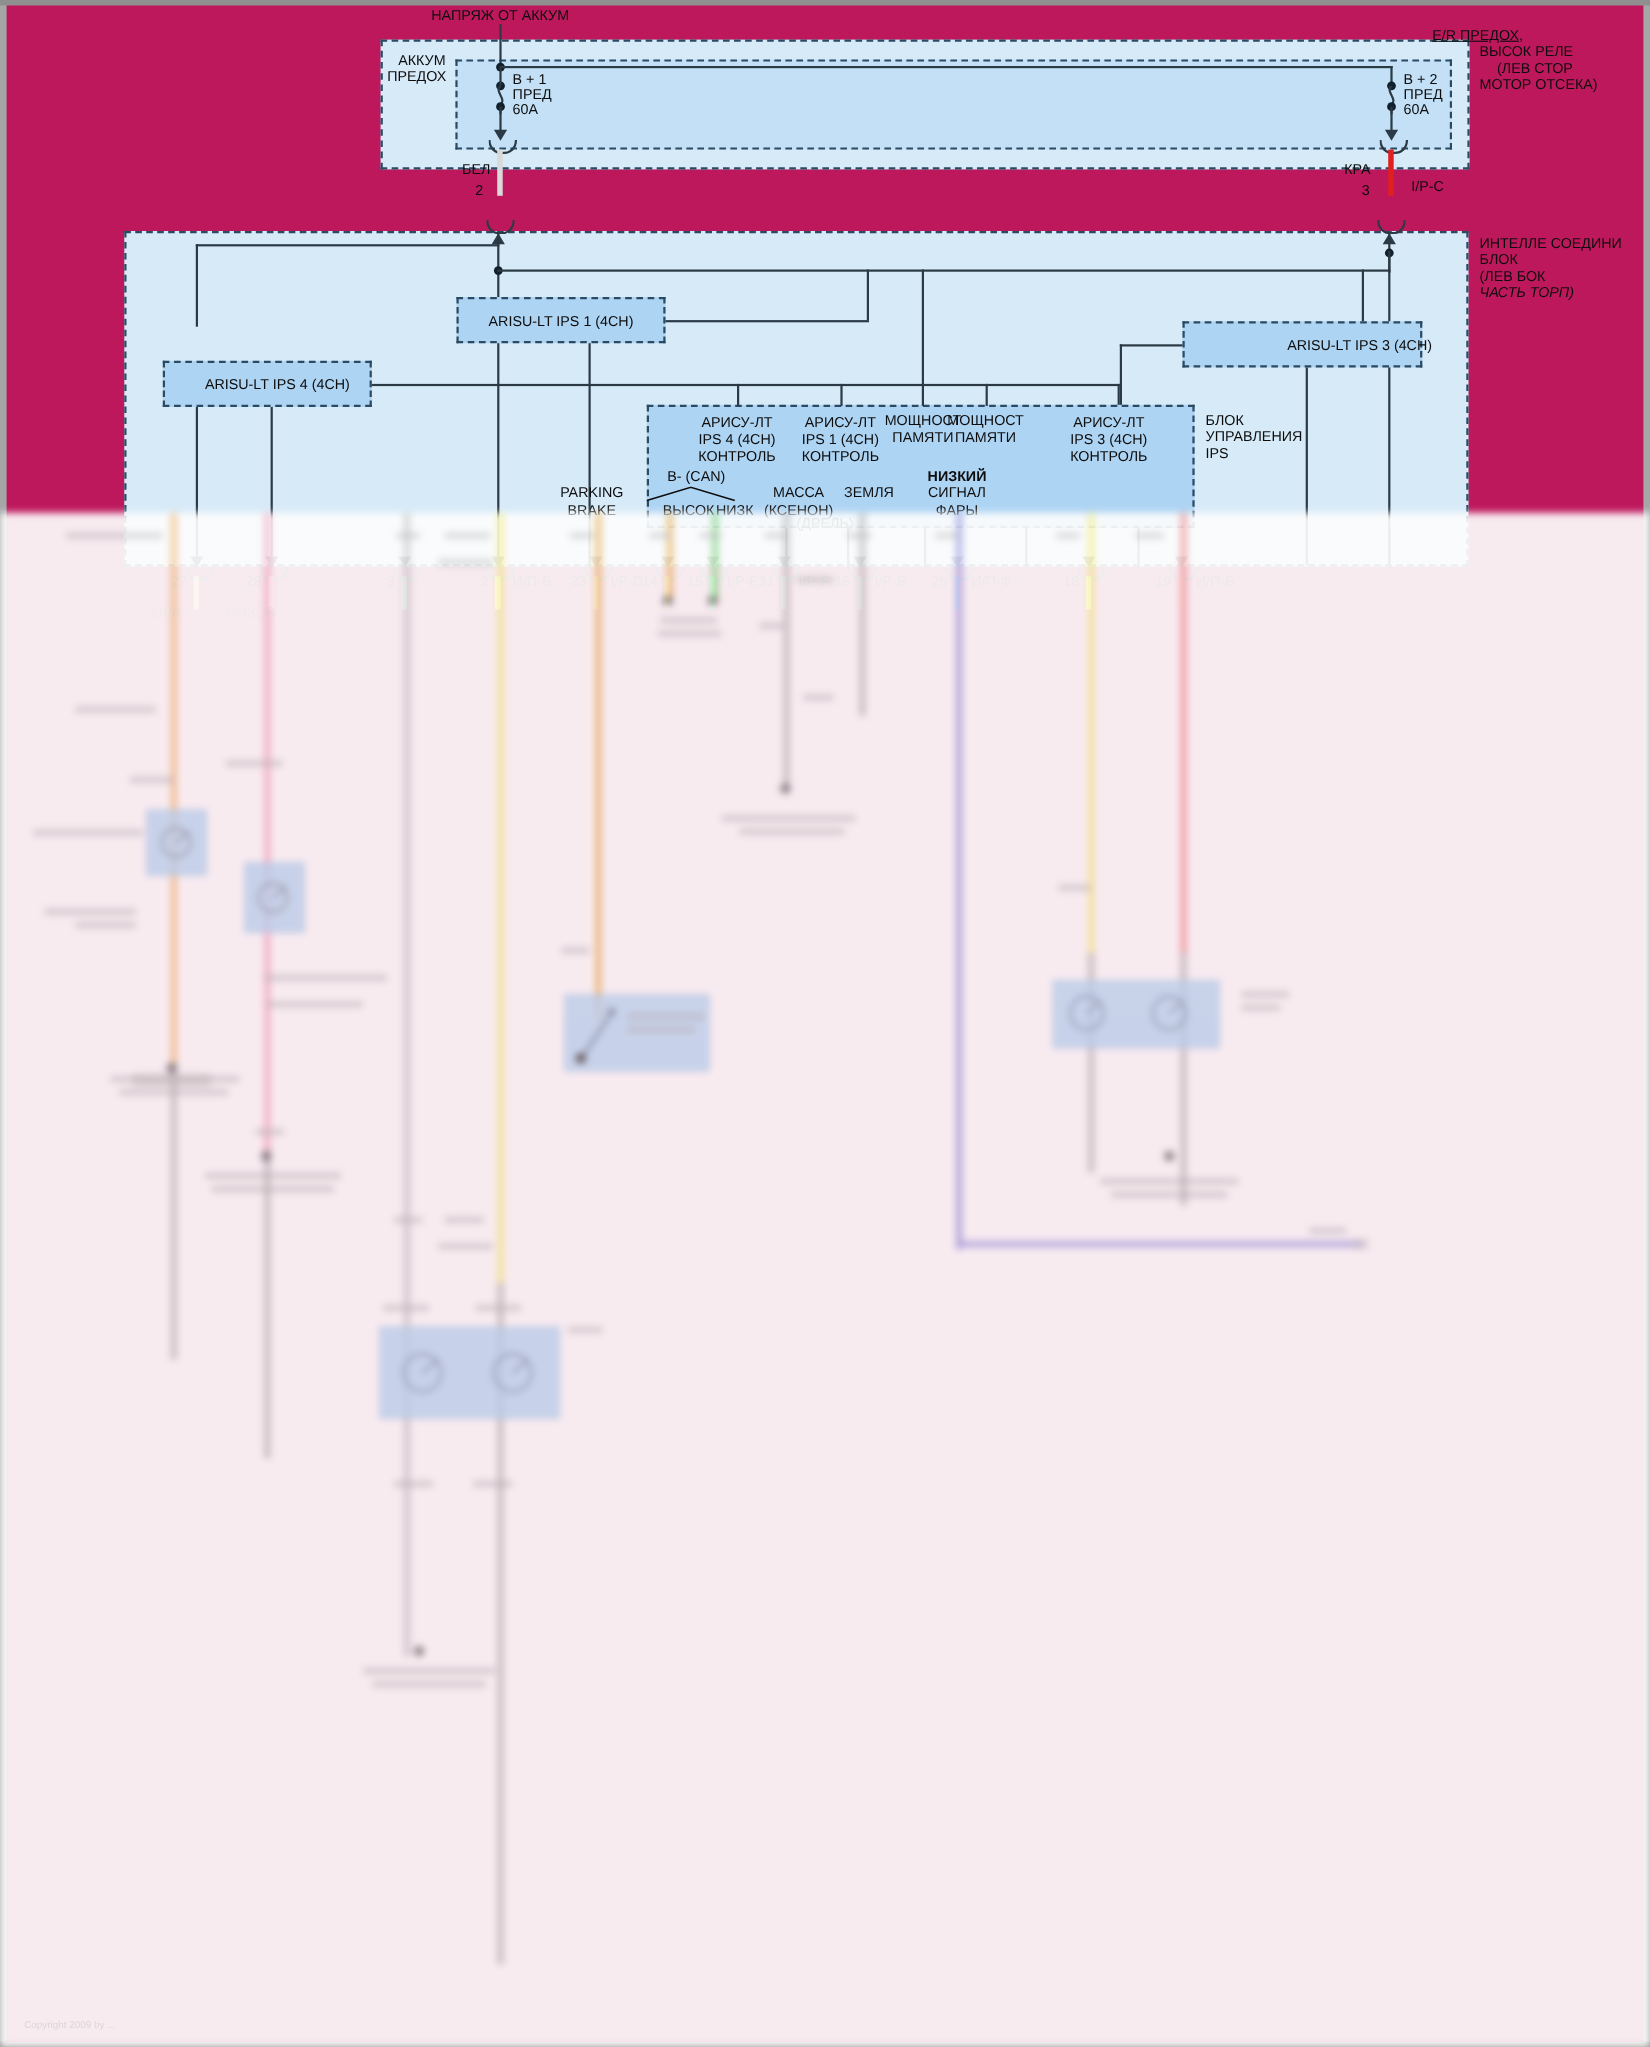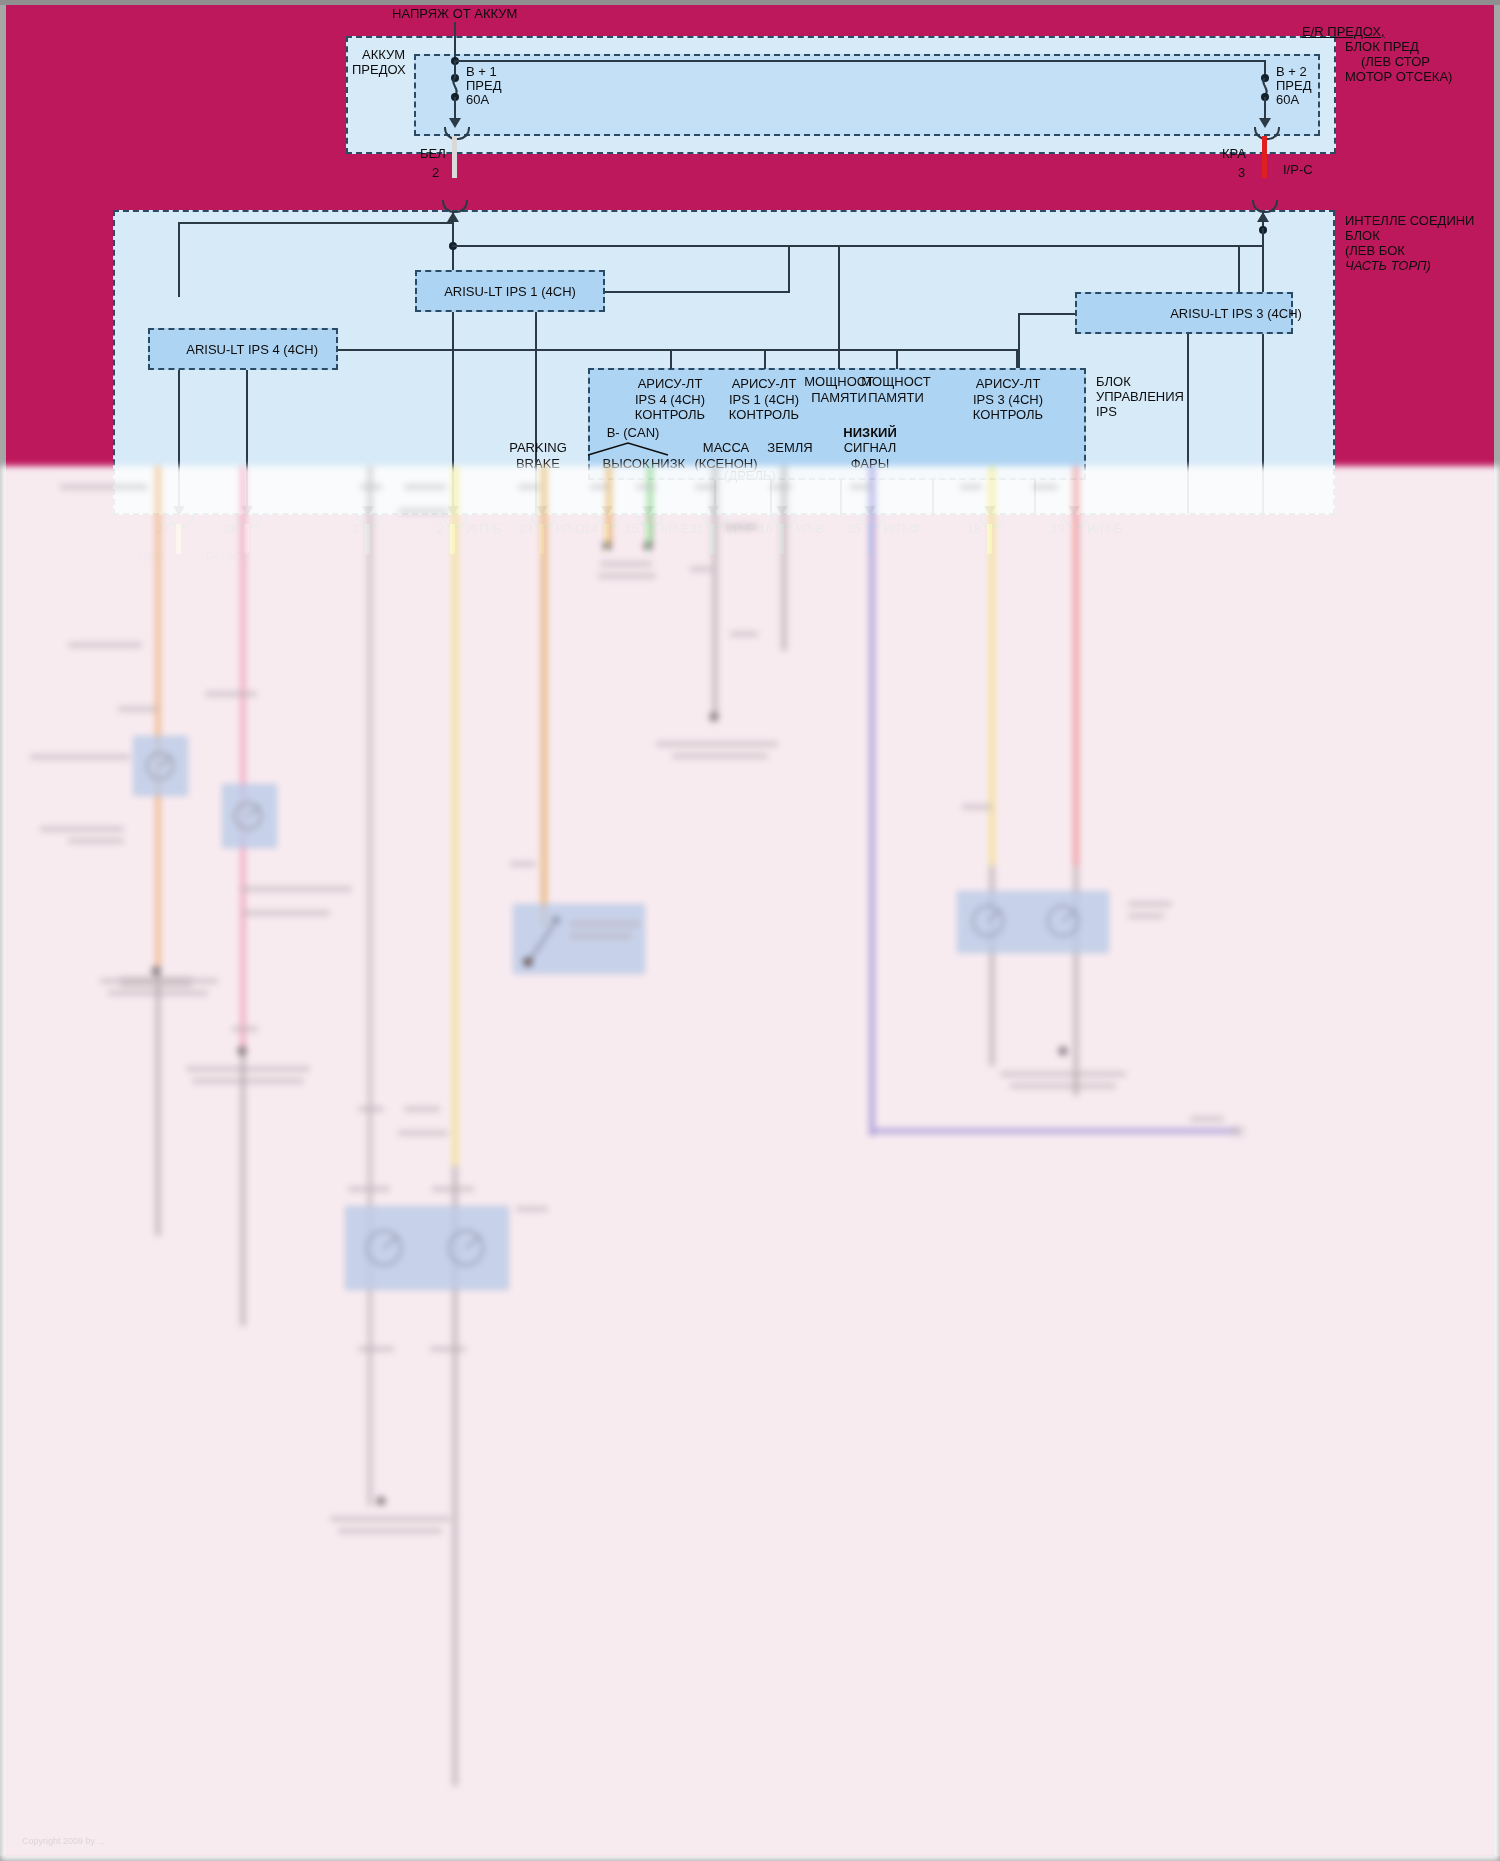--- a/index.html
+++ b/index.html
@@ -47,21 +47,21 @@
 
   <div class="dashbox" style="left:346px;top:36px;width:990px;height:118px;"></div>
   <div class="dashbox l2" style="left:414px;top:54px;width:906px;height:82px;"></div>
 
   <div class="lbl" style="left:392px;top:6px;font-size:13px;">НАПРЯЖ ОТ АККУМ</div>
 
   <div class="lbl" style="left:362px;top:47px;">АККУМ</div>
   <div class="lbl" style="left:352px;top:62px;">ПРЕДОХ</div>
 
   <div class="lbl" style="left:1302px;top:24px;text-decoration:underline;">E/R ПРЕДОХ,</div>
-  <div class="lbl" style="left:1345px;top:39px;">БЛОК ПРЕД</div>
+  <div class="lbl" style="left:1345px;top:39px;">ВЫСОК РЕЛЕ</div>
   <div class="lbl" style="left:1345px;top:54px;margin-left:16px;">(ЛЕВ СТОР</div>
   <div class="lbl" style="left:1345px;top:69px;">МОТОР ОТСЕКА)</div>
 
   <div class="vline" style="left:454px;top:22px;height:40px;"></div>
   <div class="dot" style="left:451px;top:57px;"></div>
 
   <div class="hline" style="left:454px;top:60px;width:812px;"></div>
   <div class="vline" style="left:1264px;top:60px;height:18px;"></div>
 
   <div class="dot" style="left:451px;top:74px;"></div>

